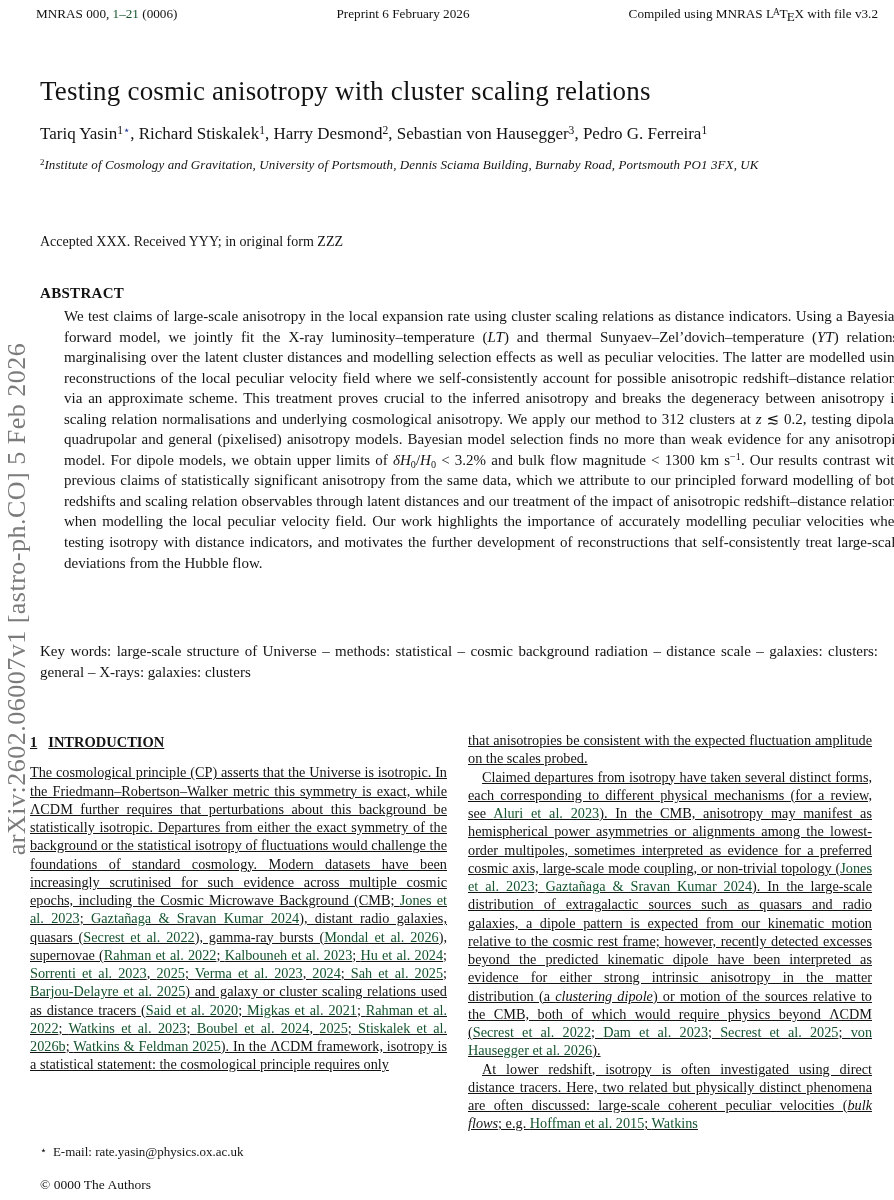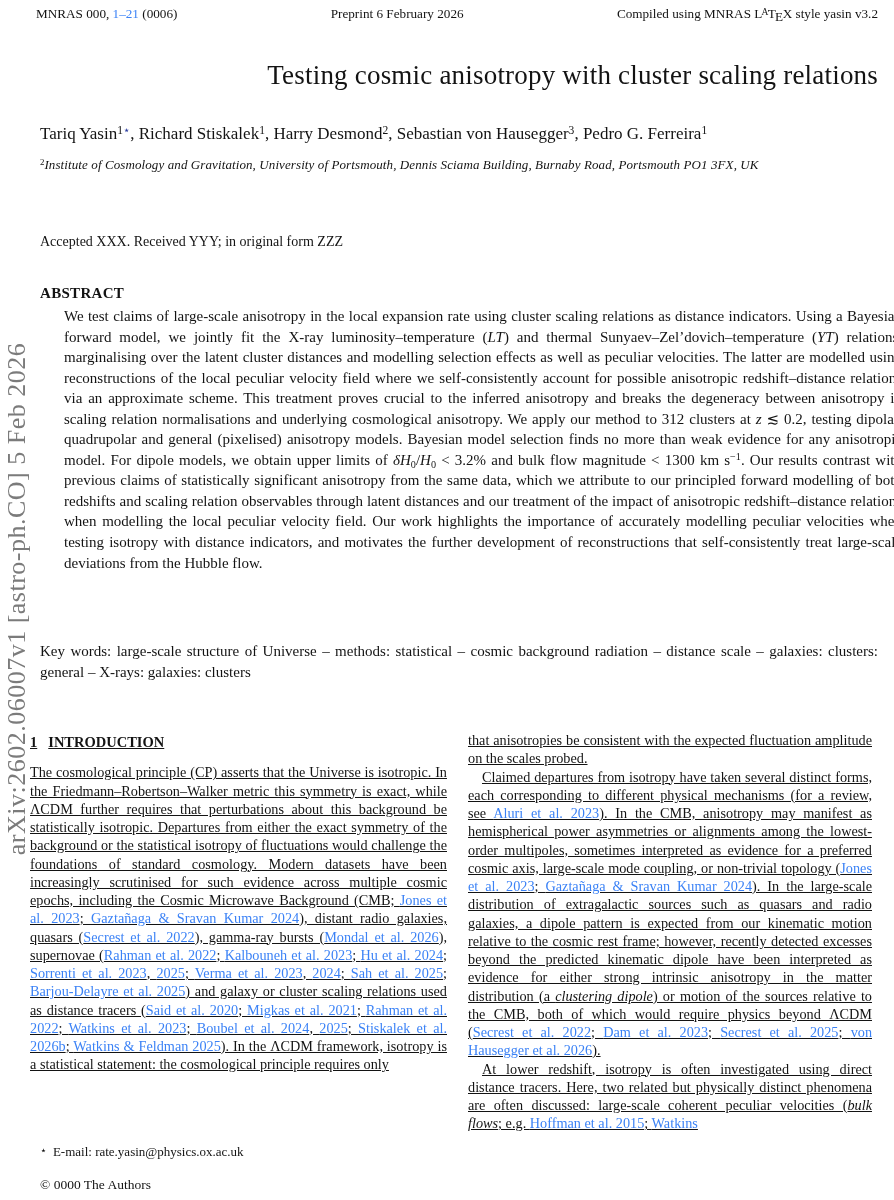--- a/index.html
+++ b/index.html
@@ -7,21 +7,21 @@
     width:894px;height:1200px;background:#ffffff;color:#131313;
     font-family:"Liberation Serif","DejaVu Serif",serif;
     position:relative;overflow:hidden;
     -webkit-font-smoothing:antialiased;
   }
   .page{position:absolute;inset:0;}
 
   
   .b{font-weight:400;}
   .i{font-style:italic;}
-  .link{color:#3b82f6;}
+  .link{color:#14532d;}
   .sup{font-size:0.68em;vertical-align:0.45em;line-height:0;}
   .sub{font-size:0.68em;vertical-align:-0.25em;line-height:0;}
   .sup.link{color:#2b3d9f;}
   .lA{font-size:0.72em;vertical-align:0.30em;margin-left:-0.10em;margin-right:-0.05em;}
   .lE{vertical-align:-0.22em;margin-left:-0.06em;margin-right:-0.03em;}
 
   .header{
     position:absolute;top:6px;left:36px;width:842px;
     display:flex;justify-content:space-between;align-items:baseline;
     font-size:13.2px;
@@ -29,21 +29,21 @@
   .header .cell{white-space:nowrap;}
 
   .watermark{
     position:absolute;top:952px;left:2px;width:706px;
     transform:rotate(-90deg);transform-origin:0 0;
     font-size:26px;color:#7b7b7b;letter-spacing:0.5px;
     text-align:center;white-space:nowrap;
   }
 
   .main{position:absolute;left:40px;width:838px;}
-  .title{top:60px;font-size:27px;letter-spacing:0.2px;text-align:right;}
+  .title{top:76px;font-size:27px;letter-spacing:0.2px;}
   .authors{top:124px;font-size:17px;}
   .affils{top:155px;font-size:13px;line-height:19px;}
   .affils .i{letter-spacing:0.1px;}
   .dates{top:234px;font-size:14px;}
   .abs-head{top:285px;font-size:15px;font-weight:700;letter-spacing:0.3px;}
   .abs-body{top:306px;font-size:15px;line-height:20.55px;text-align:justify;margin-left:24px;}
   .keywords{top:641px;font-size:15px;line-height:20.55px;text-align:justify;}
 
   .columns{
     position:absolute;left:30px;top:731px;width:838px;
@@ -60,21 +60,21 @@
   .copyright{position:absolute;left:40px;top:1177px;font-size:13.5px;}
 </style>
 </head>
 <body>
 
 <div class="page">
 
   <div class="header">
     <div class="cell"><span>MNRAS </span><span class="b">000</span><span>, </span><span class="link">1–21</span><span> (0006)</span></div>
     <div class="cell">Preprint 6 February 2026</div>
-    <div class="cell"><span>Compiled using MNRAS L</span><span class="lA">A</span><span>T</span><span class="lE">E</span><span>X style yasin v3.2</span></div>
+    <div class="cell"><span>Compiled using MNRAS L</span><span class="lA">A</span><span>T</span><span class="lE">E</span><span>X with file v3.2</span></div>
   </div>
 
   <div class="watermark">arXiv:2602.06007v1  [astro-ph.CO]  5 Feb 2026</div>
 
   <div class="main title">Testing cosmic anisotropy with cluster scaling relations</div>
 
   <div class="main authors"><span>Tariq Yasin</span><span class="sup">1</span><span class="sup link">⋆</span><span>, Richard Stiskalek</span><span class="sup">1</span><span>, Harry Desmond</span><span class="sup">2</span><span>, Sebastian von Hausegger</span><span class="sup">3</span><span>, Pedro G. Ferreira</span><span class="sup">1</span></div>
 
   <div class="main affils">
     <div><span class="sup">2</span><span class="i">Institute of Cosmology and Gravitation, University of Portsmouth, Dennis Sciama Building, Burnaby Road, Portsmouth PO1 3FX, UK</span></div>

